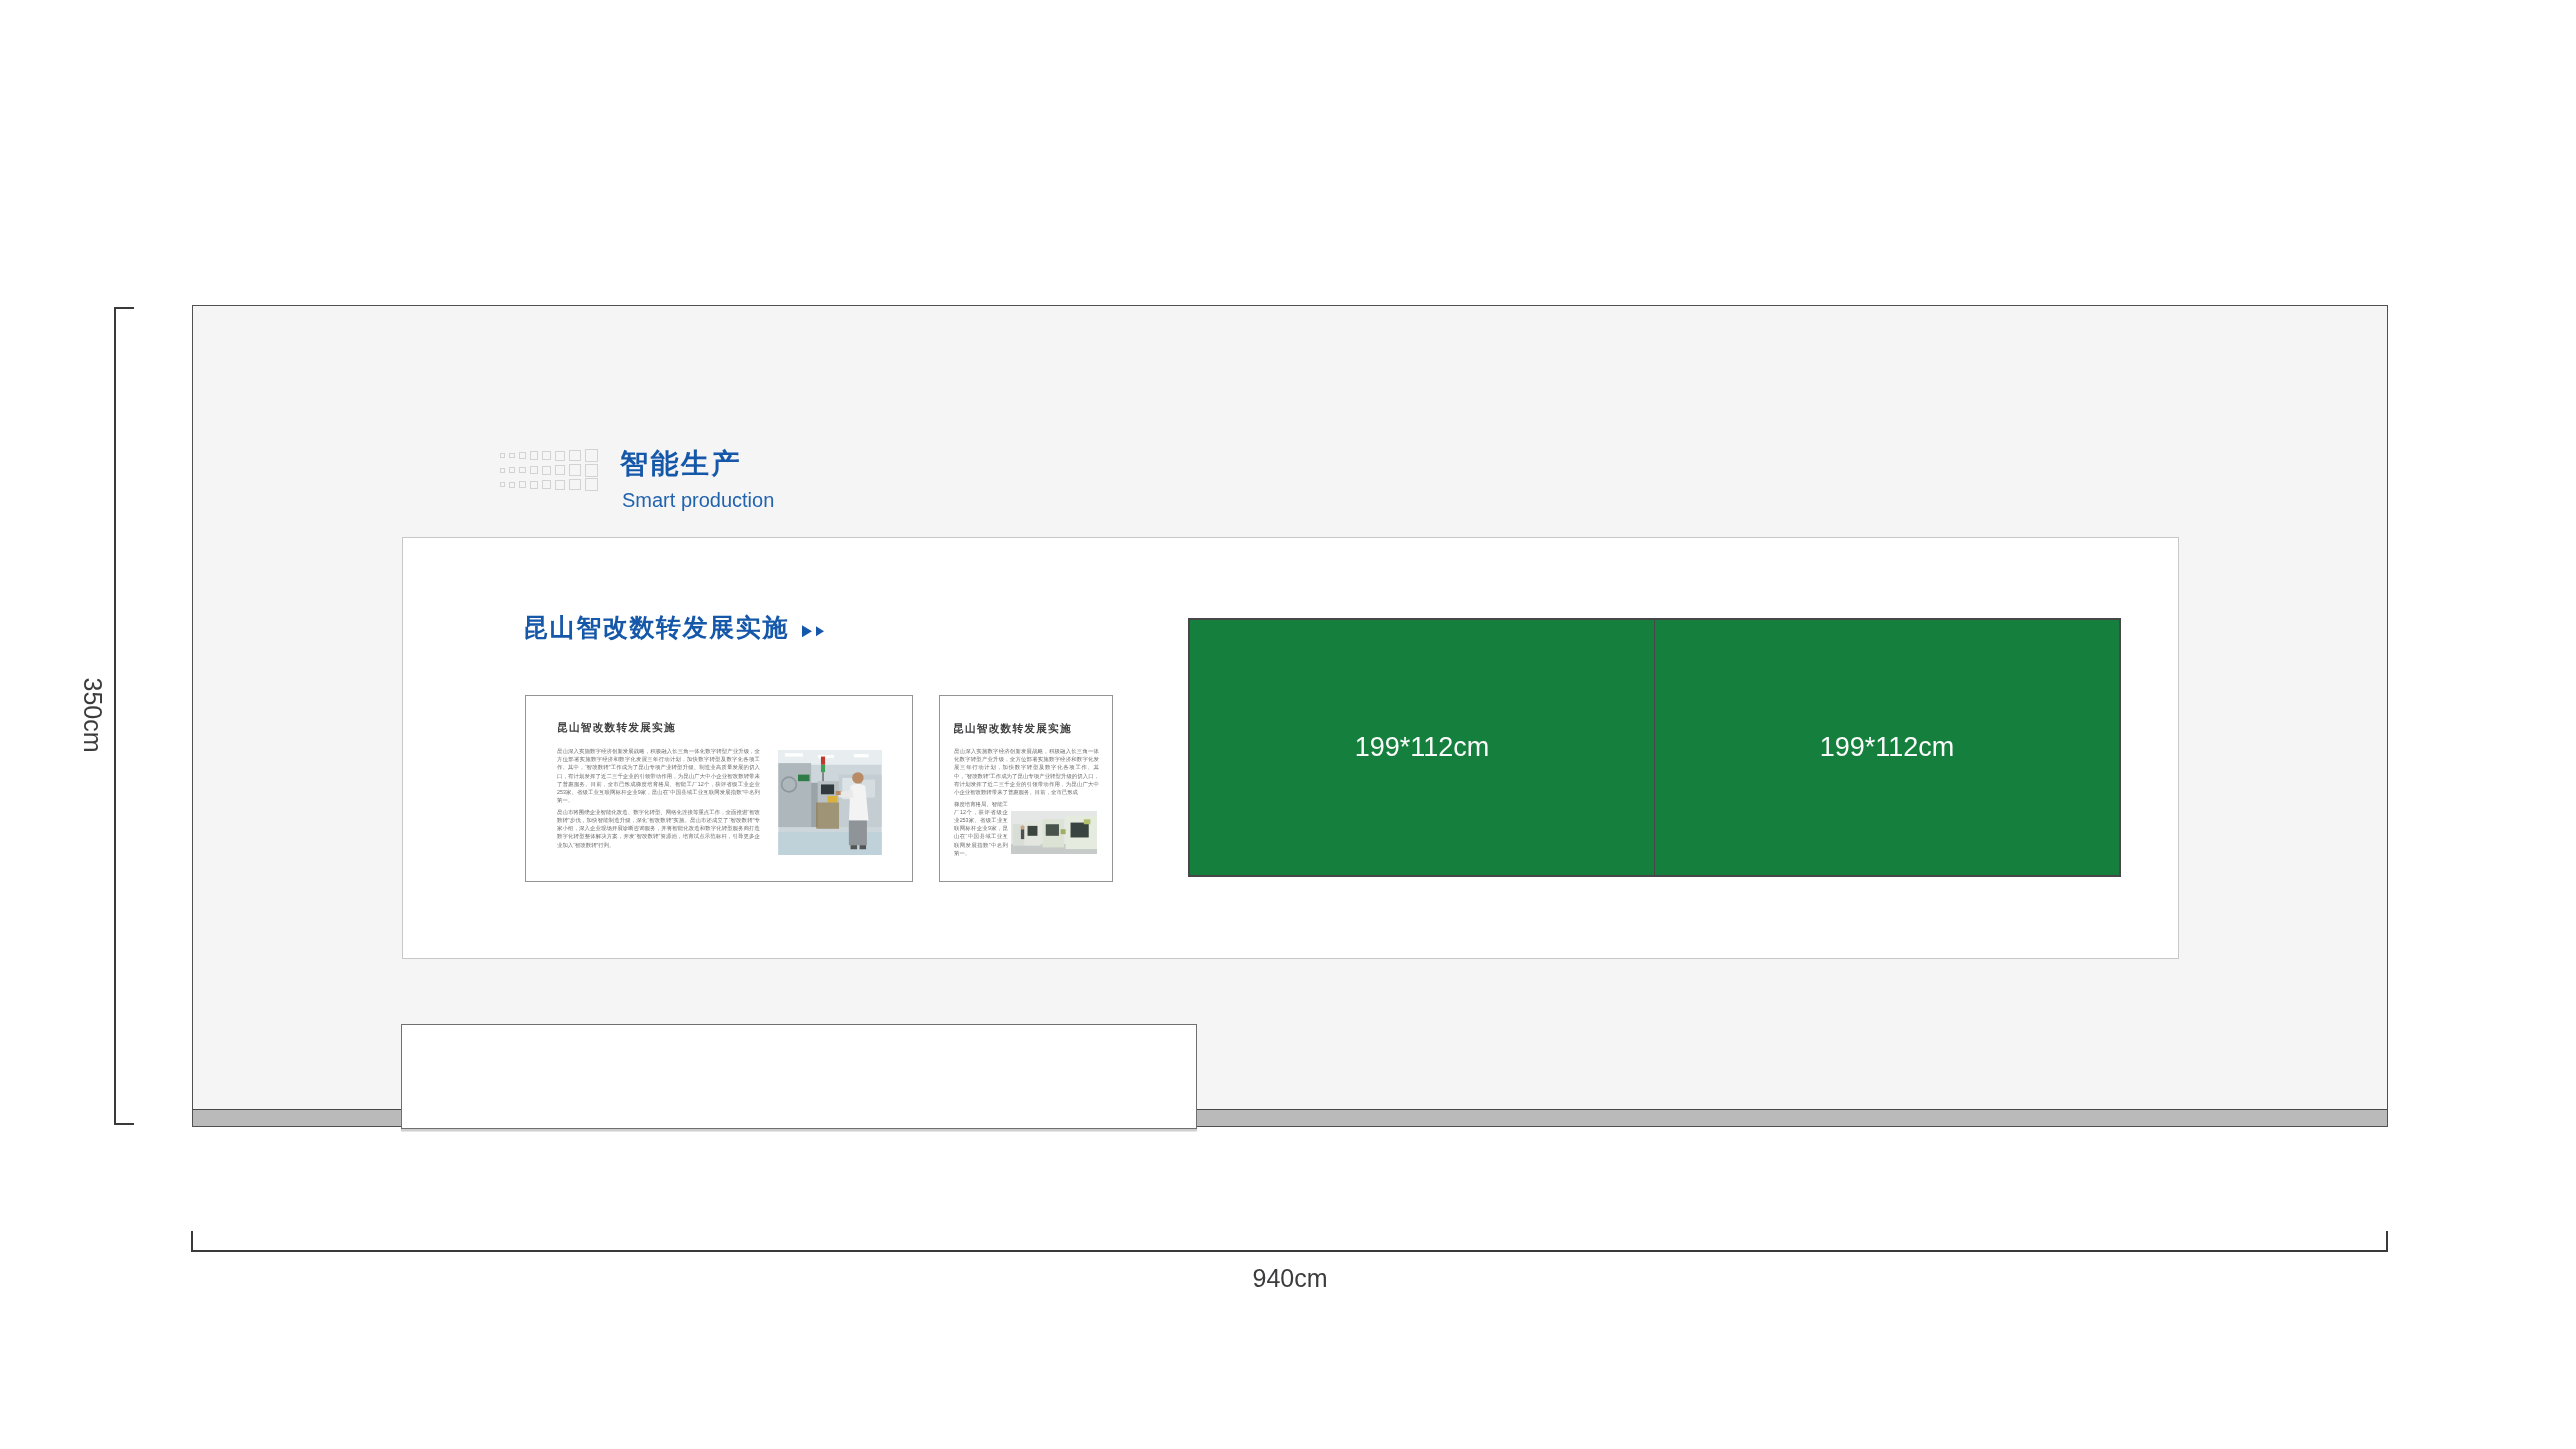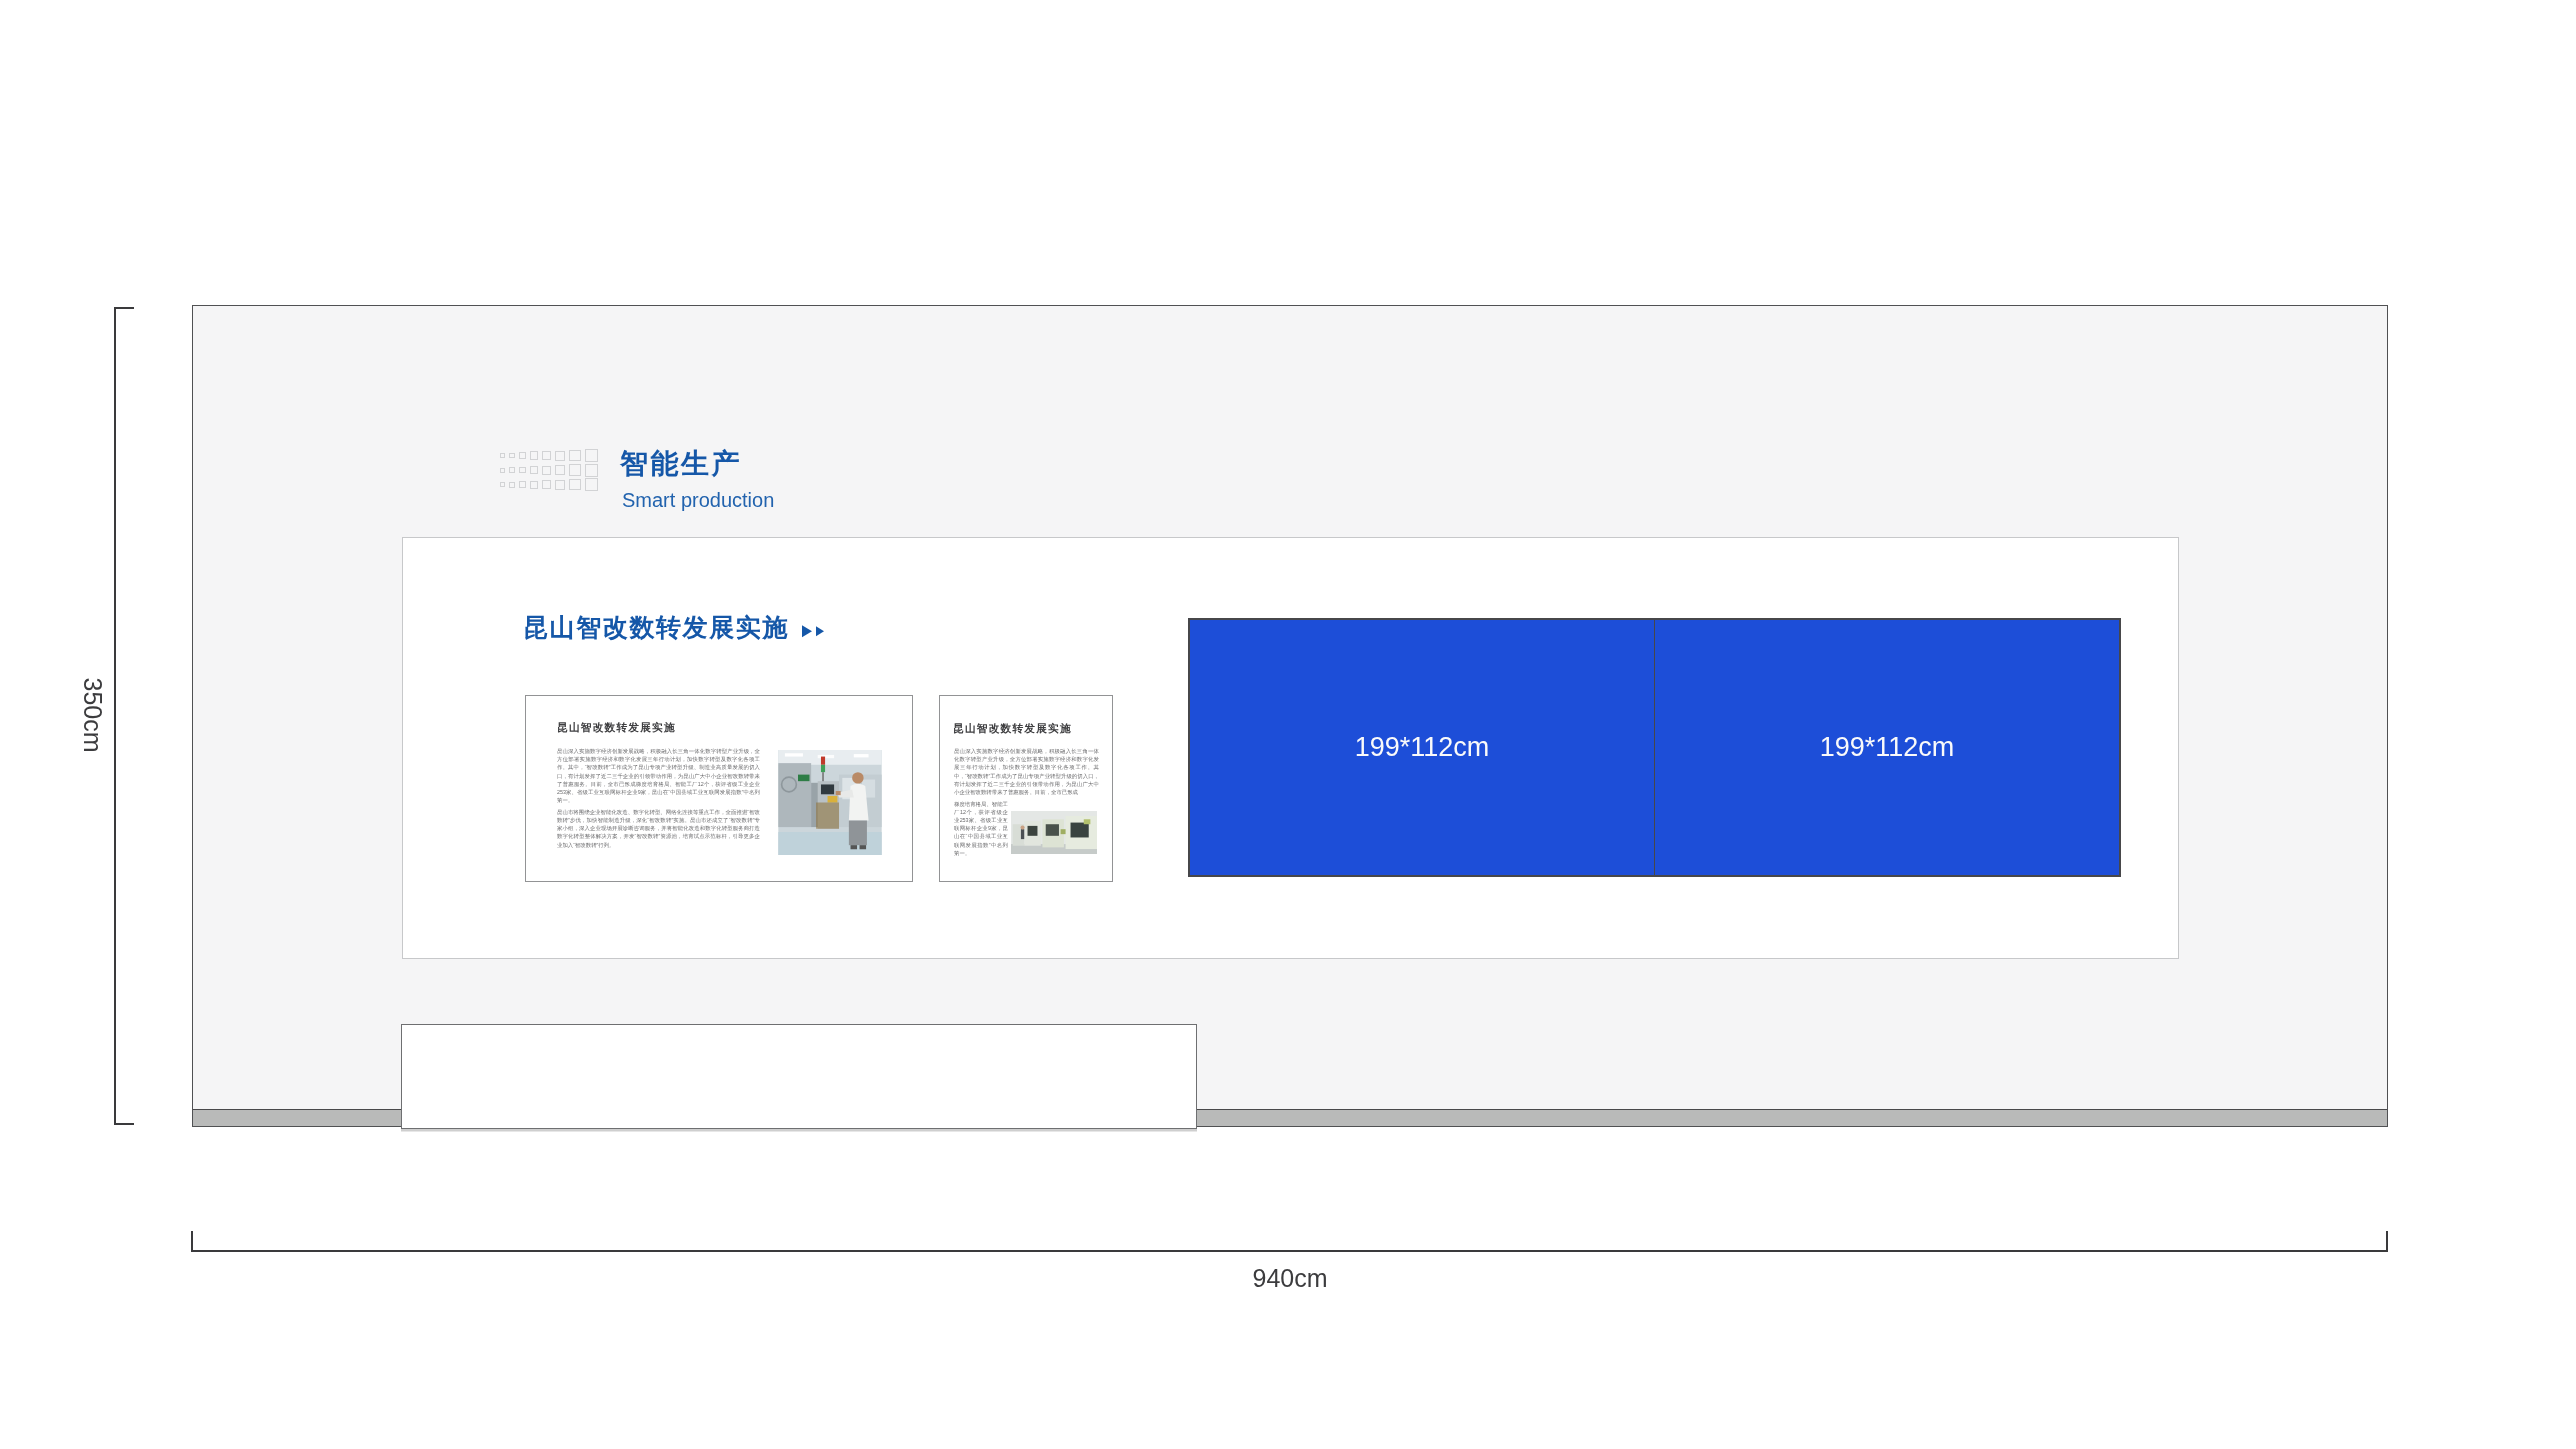--- a/index.html
+++ b/index.html
@@ -59,21 +59,21 @@
   .info-panel-1 .panel-body{left:31px;top:51px;width:203px;}
   .panel-body p{margin:0 0 3.3px 0;}
   .photo-1{position:absolute;left:252px;top:54px;width:104px;height:105px;}
   .info-panel-2 .panel-body{left:14px;top:51px;width:145px;}
   .body-side-row{display:flex;gap:5px;margin-top:1.6px;}
   .body-side{width:54px;}
   .photo-2{position:absolute;left:71px;top:115px;width:86px;height:43px;}
 
   
   .screens{position:absolute;left:1188px;top:618px;width:933px;height:259px;
-           display:flex;background:#1d4ed8;border:2.5px solid #47474a;box-sizing:border-box;}
+           display:flex;background:#15803d;border:2.5px solid #47474a;box-sizing:border-box;}
   .screen{flex:1;display:flex;align-items:center;justify-content:center;}
   .screen.first{border-right:1.6px solid #47474a;}
   .screen-size-label{color:#fafafa;font-size:27px;}
 
   
   .desk{position:absolute;left:401px;top:1024px;width:796px;height:105px;
         background:#ffffff;border:1.6px solid #6e6f71;box-sizing:border-box;
         box-shadow:0 2.5px 0 #cfcfcf;}
 </style>
 </head>

